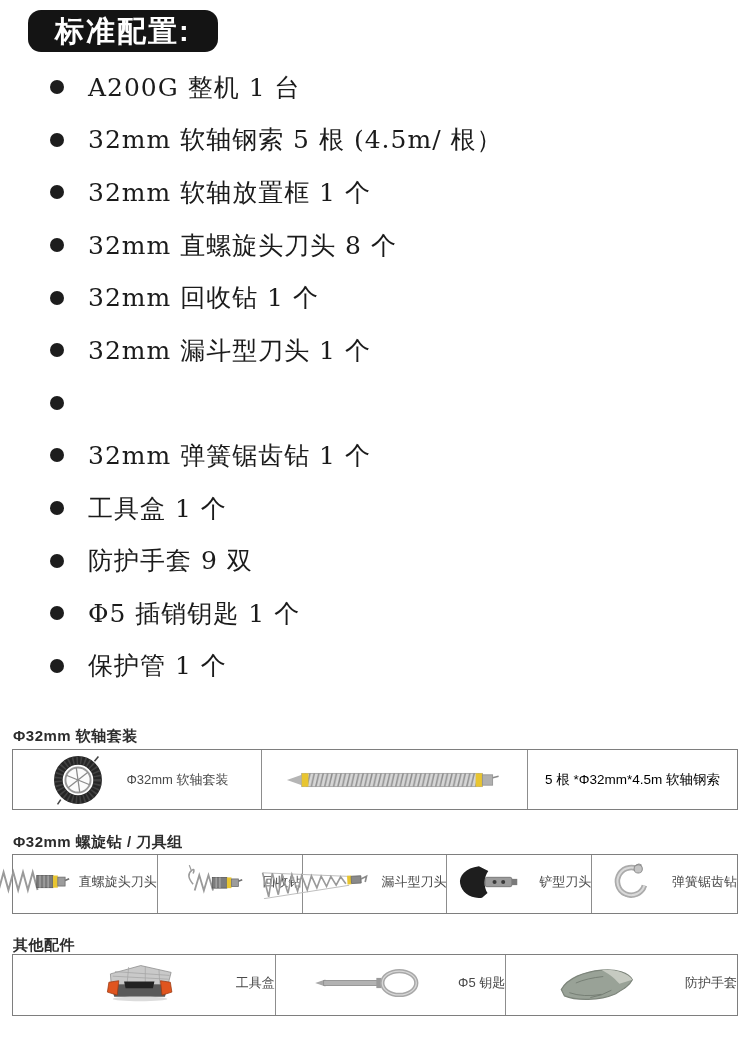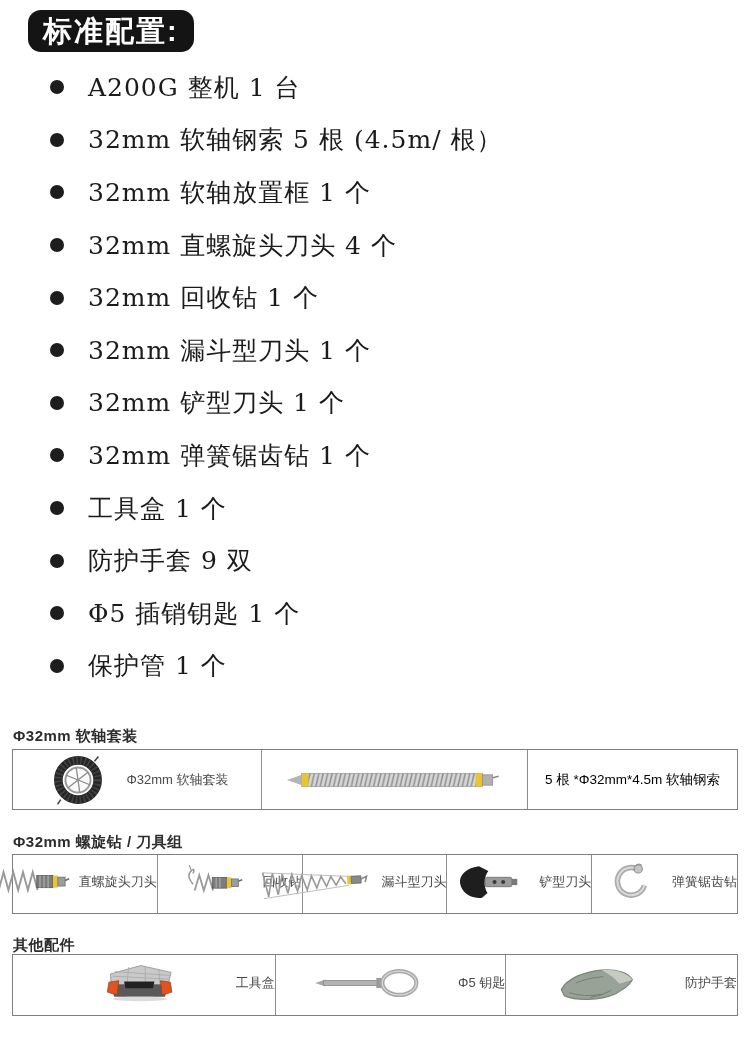--- a/index.html
+++ b/index.html
@@ -3,21 +3,21 @@
 <meta charset="utf-8">
 <style>
   html,body{margin:0;padding:0;}
   body{
     width:750px;height:1052px;background:#ffffff;position:relative;overflow:hidden;
     font-family:"Liberation Sans", sans-serif;
   }
   
   .badge{
     position:absolute;left:28px;top:10px;height:42px;line-height:42px;
-    padding:0 15px;background:#141414;color:#ffffff;border-radius:13px;
+    padding:0 27px;background:#141414;color:#ffffff;border-radius:13px;
     font-size:29px;font-weight:bold;letter-spacing:2px;
     font-family:"Liberation Sans", sans-serif;
   }
   
   .list{position:absolute;left:50px;top:61px;right:20px;}
   .row{height:52.6px;display:flex;align-items:center;}
   .dot{width:14px;height:14px;border-radius:50%;background:#1d1d1d;margin-right:24px;flex:none;}
   .txt{
     font-size:25px;font-weight:400;color:#1b1b1b;letter-spacing:1px;
     font-family:"DejaVu Serif", serif;white-space:nowrap;
@@ -72,33 +72,32 @@
   <div class="row">
       <span class="dot"></span>
       <span class="txt">32mm 软轴钢索 5 根 (4.5m/ 根）</span>
     </div>
   <div class="row">
       <span class="dot"></span>
       <span class="txt">32mm 软轴放置框 1 个</span>
     </div>
   <div class="row">
       <span class="dot"></span>
-      <span class="txt">32mm 直螺旋头刀头 4 个</span>
+      <span class="txt">32mm 直螺旋头刀头 8 个</span>
     </div>
   <div class="row">
       <span class="dot"></span>
       <span class="txt">32mm 回收钻 1 个</span>
     </div>
   <div class="row">
       <span class="dot"></span>
       <span class="txt">32mm 漏斗型刀头 1 个</span>
     </div>
   <div class="row">
       <span class="dot"></span>
-      <span class="txt">32mm 铲型刀头 1 个</span>
     </div>
   <div class="row">
       <span class="dot"></span>
       <span class="txt">32mm 弹簧锯齿钻 1 个</span>
     </div>
   <div class="row">
       <span class="dot"></span>
       <span class="txt">工具盒 1 个</span>
     </div>
   <div class="row">

